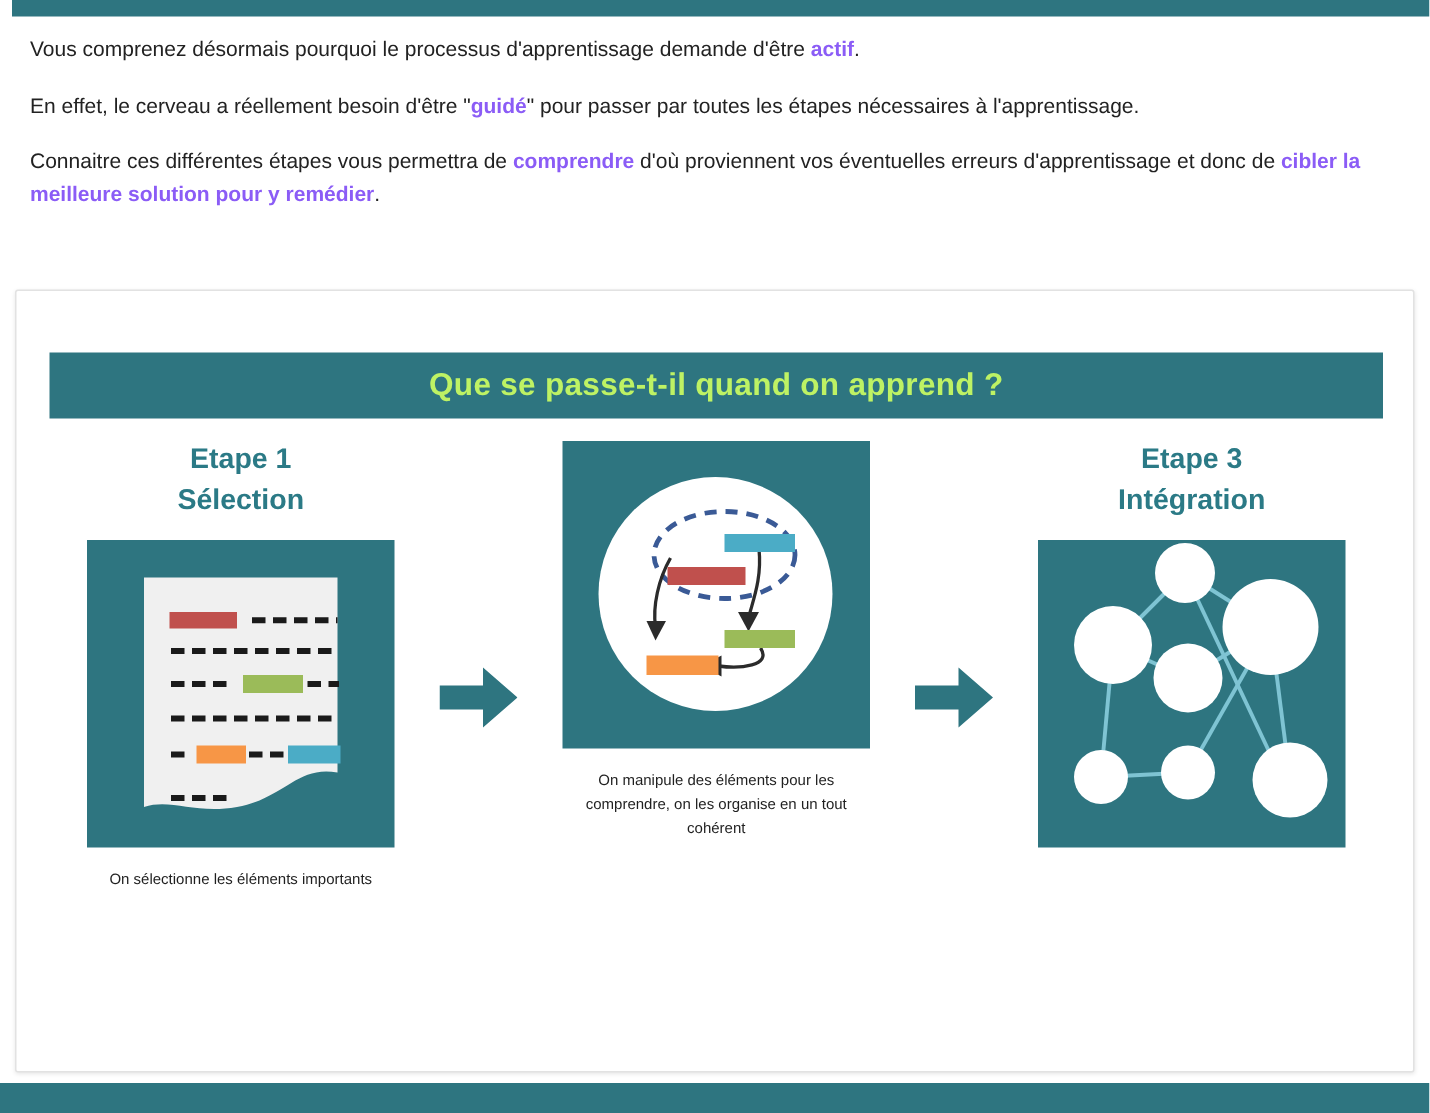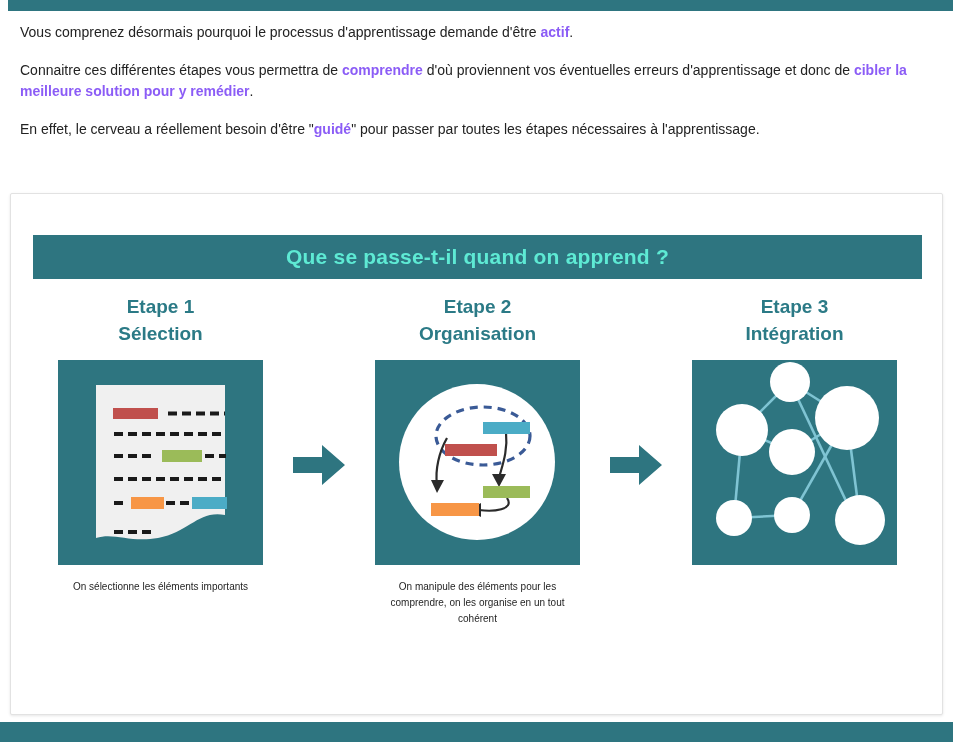--- a/index.html
+++ b/index.html
@@ -63,21 +63,21 @@
     border-radius: 2px;
     box-shadow: 0 1px 3px rgba(0,0,0,0.10);
     overflow: hidden;
   }
 
   .ig-title {
     position: absolute;
     left: 22px; top: 41px;
     width: 889px; height: 44px;
     background: #2e7580;
-    color: #5eead4;
+    color: #bef264;
     font-size: 21px;
     font-weight: bold;
     letter-spacing: 0.2px;
     display: flex;
     align-items: center;
     justify-content: center;
   }
 
   .cols {
     position: absolute;
@@ -135,23 +135,23 @@
 <body>
 
 <div id="root">
 
   <div class="top-rule"></div>
 
   <div class="prose">
 
     <p><span>Vous comprenez désormais pourquoi le processus d'apprentissage demande d'être </span><span class="lk">actif</span><span>.</span></p>
 
+    <p><span>En effet, le cerveau a réellement besoin d'être "</span><span class="lk">guidé</span><span>" pour passer par toutes les étapes nécessaires à l'apprentissage.</span></p>
+
     <p><span>Connaitre ces différentes étapes vous permettra de </span><span class="lk">comprendre</span><span> d'où proviennent vos éventuelles erreurs d'apprentissage et donc de </span><span class="lk">cibler la meilleure solution pour y remédier</span><span>.</span></p>
-
-    <p><span>En effet, le cerveau a réellement besoin d'être "</span><span class="lk">guidé</span><span>" pour passer par toutes les étapes nécessaires à l'apprentissage.</span></p>
   </div>
 
   <div class="card">
 
     <div class="ig-title">Que se passe-t-il quand on apprend ?</div>
 
     <div class="cols">
 
       <div class="col">
         <div class="step-head">Etape 1
@@ -189,22 +189,20 @@
 
       <div class="arrow-slot">
         <span class="arrow">
           <svg width="52" height="42" viewBox="0 0 52 42">
             <path d="M0 13 L29 13 L29 1 L52 21 L29 41 L29 29 L0 29 Z" fill="#2e7580"></path>
           </svg>
         </span>
       </div>
 
       <div class="col">
-        <div class="step-head">Etape 2
-Organisation</div>
 
         <div class="panel">
           <svg width="205" height="205" viewBox="0 0 205 205">
             <circle cx="102" cy="102" r="78" fill="#ffffff"></circle>
 
             <ellipse cx="108" cy="76" rx="47" ry="29" fill="none" stroke="#3a5a96" stroke-width="3.2" stroke-dasharray="8 6"></ellipse>
 
             <g fill="none" stroke="#2b2b2b" stroke-width="2.2">
               <path d="M72 78 C 64 92, 60 110, 62 124"></path>
               <path d="M131 72 C 133 92, 127 106, 124 118"></path>

